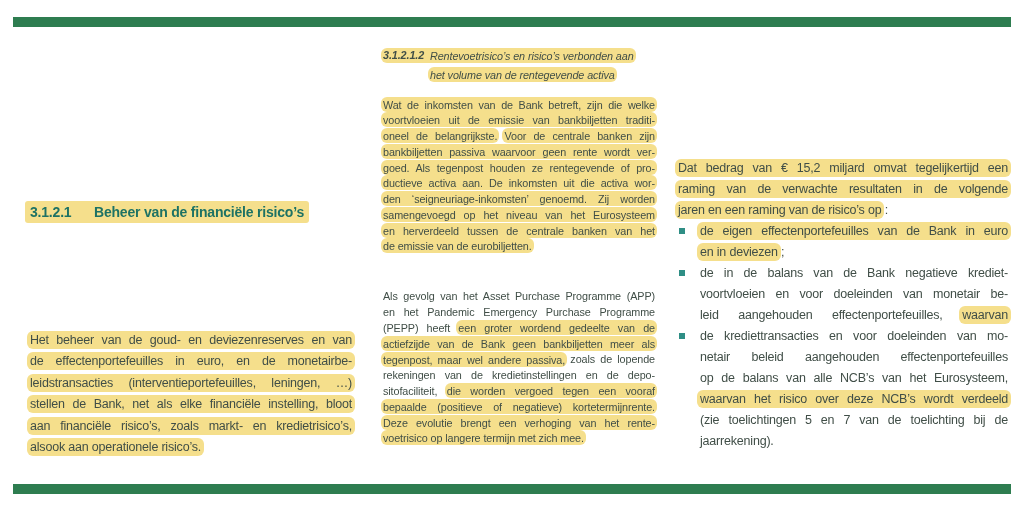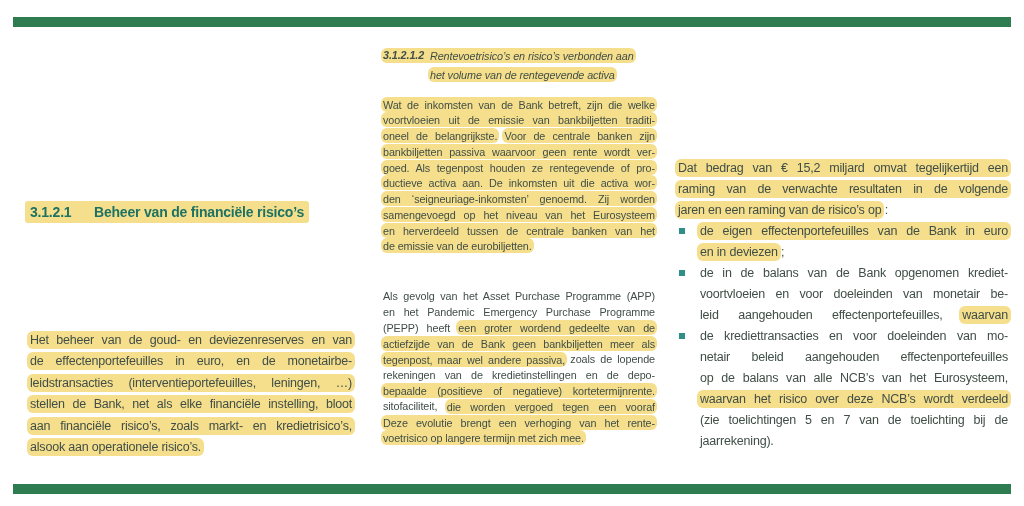--- a/index.html
+++ b/index.html
@@ -82,39 +82,39 @@
       <div class="line"><span class="hl">en herverdeeld tussen de centrale banken van het</span></div>
       <div class="line last"><span class="hl">de emissie van de eurobiljetten.</span></div>
     </div>
   <div class="block para-mid2">
       <div class="line"><span>Als gevolg van het </span><span class="it">Asset Purchase Programme</span><span> (APP)</span></div>
       <div class="line"><span>en het </span><span class="it">Pandemic Emergency Purchase Programme</span></div>
       <div class="line"><span>(PEPP) heeft </span><span class="hl">een groter wordend gedeelte van de</span></div>
       <div class="line"><span class="hl">actiefzijde van de Bank geen bankbiljetten meer als</span></div>
       <div class="line"><span class="hl">tegenpost, maar wel andere passiva,</span><span> zoals de lopende</span></div>
       <div class="line"><span>rekeningen van de kredietinstellingen en de depo-</span></div>
+      <div class="line"><span>sitofaciliteit, </span><span class="hl">die worden vergoed tegen een vooraf</span></div>
       <div class="line"><span class="hl">bepaalde (positieve of negatieve) kortetermijnrente.</span></div>
-      <div class="line"><span>sitofaciliteit, </span><span class="hl">die worden vergoed tegen een vooraf</span></div>
       <div class="line"><span class="hl">Deze evolutie brengt een verhoging van het rente-</span></div>
       <div class="line last"><span class="hl">voetrisico op langere termijn met zich mee.</span></div>
     </div>
 
   <div class="block right-col">
     <div>
         <div class="line"><span class="hl">Dat bedrag van € 15,2 miljard omvat tegelijkertijd een</span></div>
         <div class="line"><span class="hl">raming van de verwachte resultaten in de volgende</span></div>
         <div class="line last"><span class="hl">jaren en een raming van de risico’s op</span><span> :</span></div>
       </div>
     <div>
         <div class="bullet-item">
           <div class="line"><span class="hl">de eigen effectenportefeuilles van de Bank in euro</span></div>
           <div class="line last"><span class="hl">en in deviezen</span><span> ;</span></div>
         </div>
         <div class="bullet-item">
-          <div class="line"><span>de in de balans van de Bank opgenomen krediet-</span></div>
+          <div class="line"><span>de in de balans van de Bank negatieve krediet-</span></div>
           <div class="line"><span>voortvloeien en voor doeleinden van monetair be-</span></div>
           <div class="line"><span>leid aangehouden effectenportefeuilles, </span><span class="hl">waarvan</span></div>
         </div>
         <div class="bullet-item">
           <div class="line"><span>de krediettransacties en voor doeleinden van mo-</span></div>
           <div class="line"><span>netair beleid aangehouden effectenportefeuilles</span></div>
           <div class="line"><span>op de balans van alle NCB’s van het Eurosysteem,</span></div>
           <div class="line"><span class="hl">waarvan het risico over deze NCB’s wordt verdeeld</span></div>
           <div class="line"><span>(zie toelichtingen 5 en 7 van de toelichting bij de</span></div>
           <div class="line last"><span>jaarrekening).</span></div>

